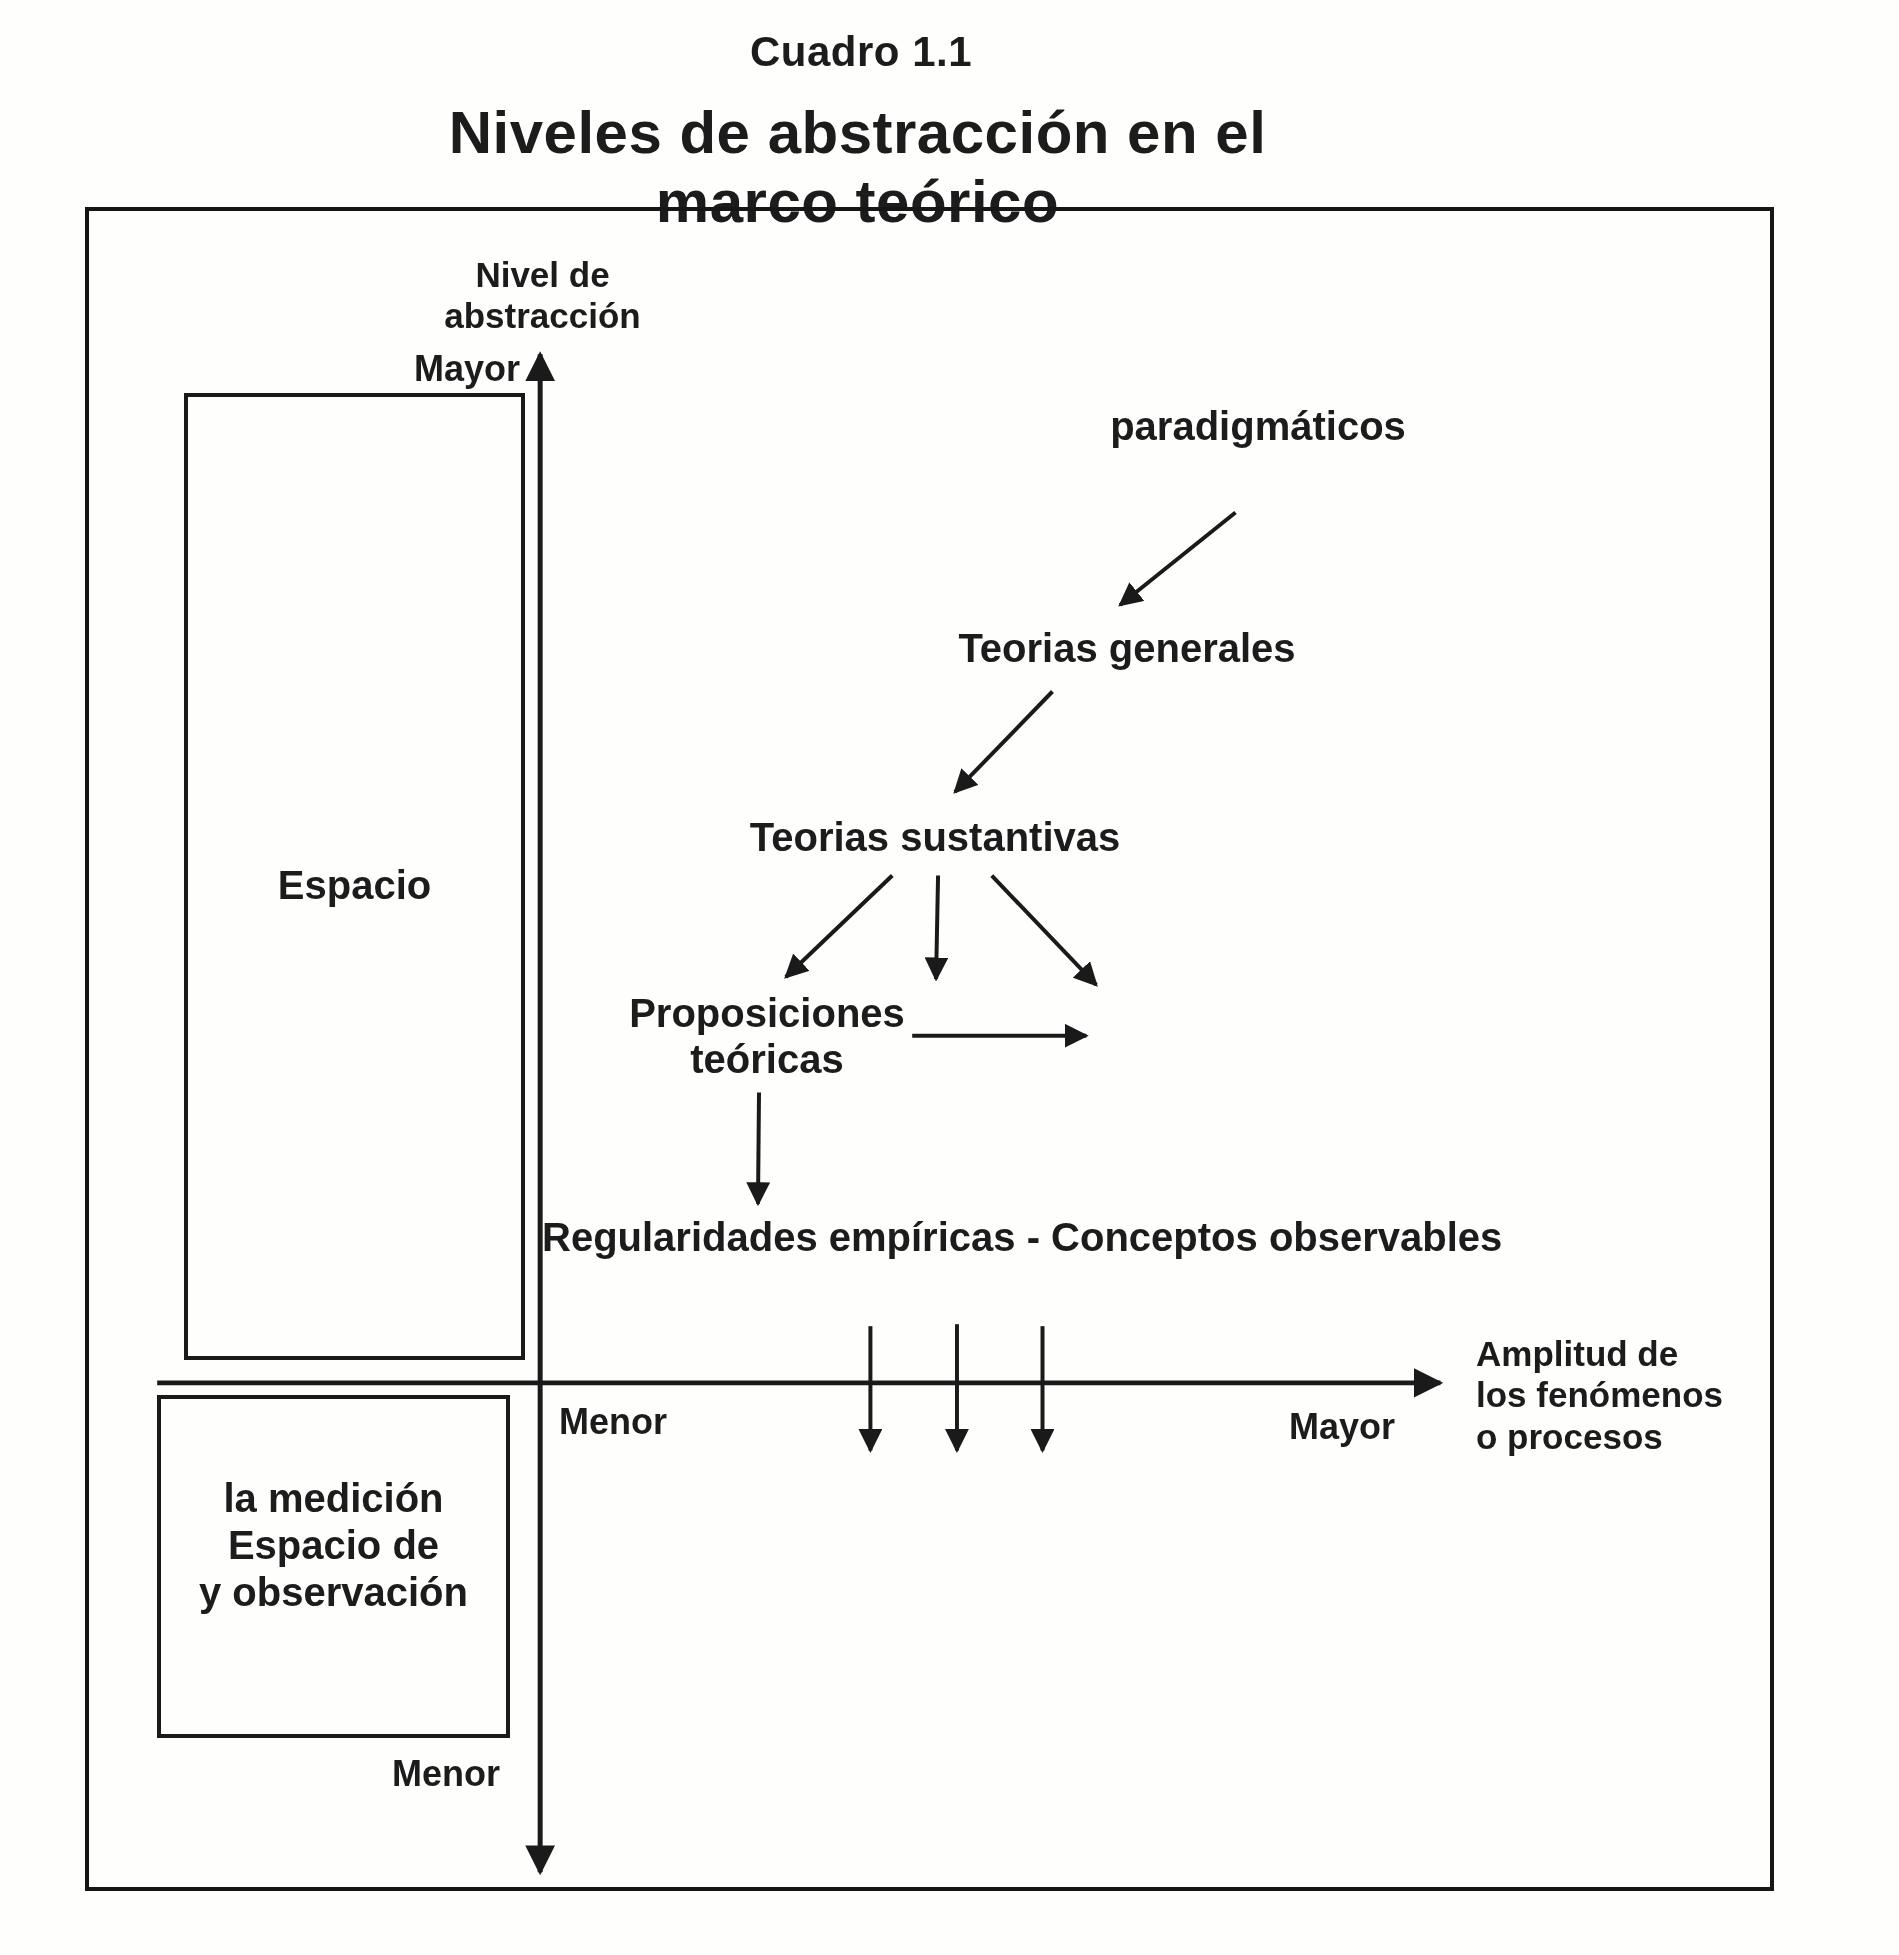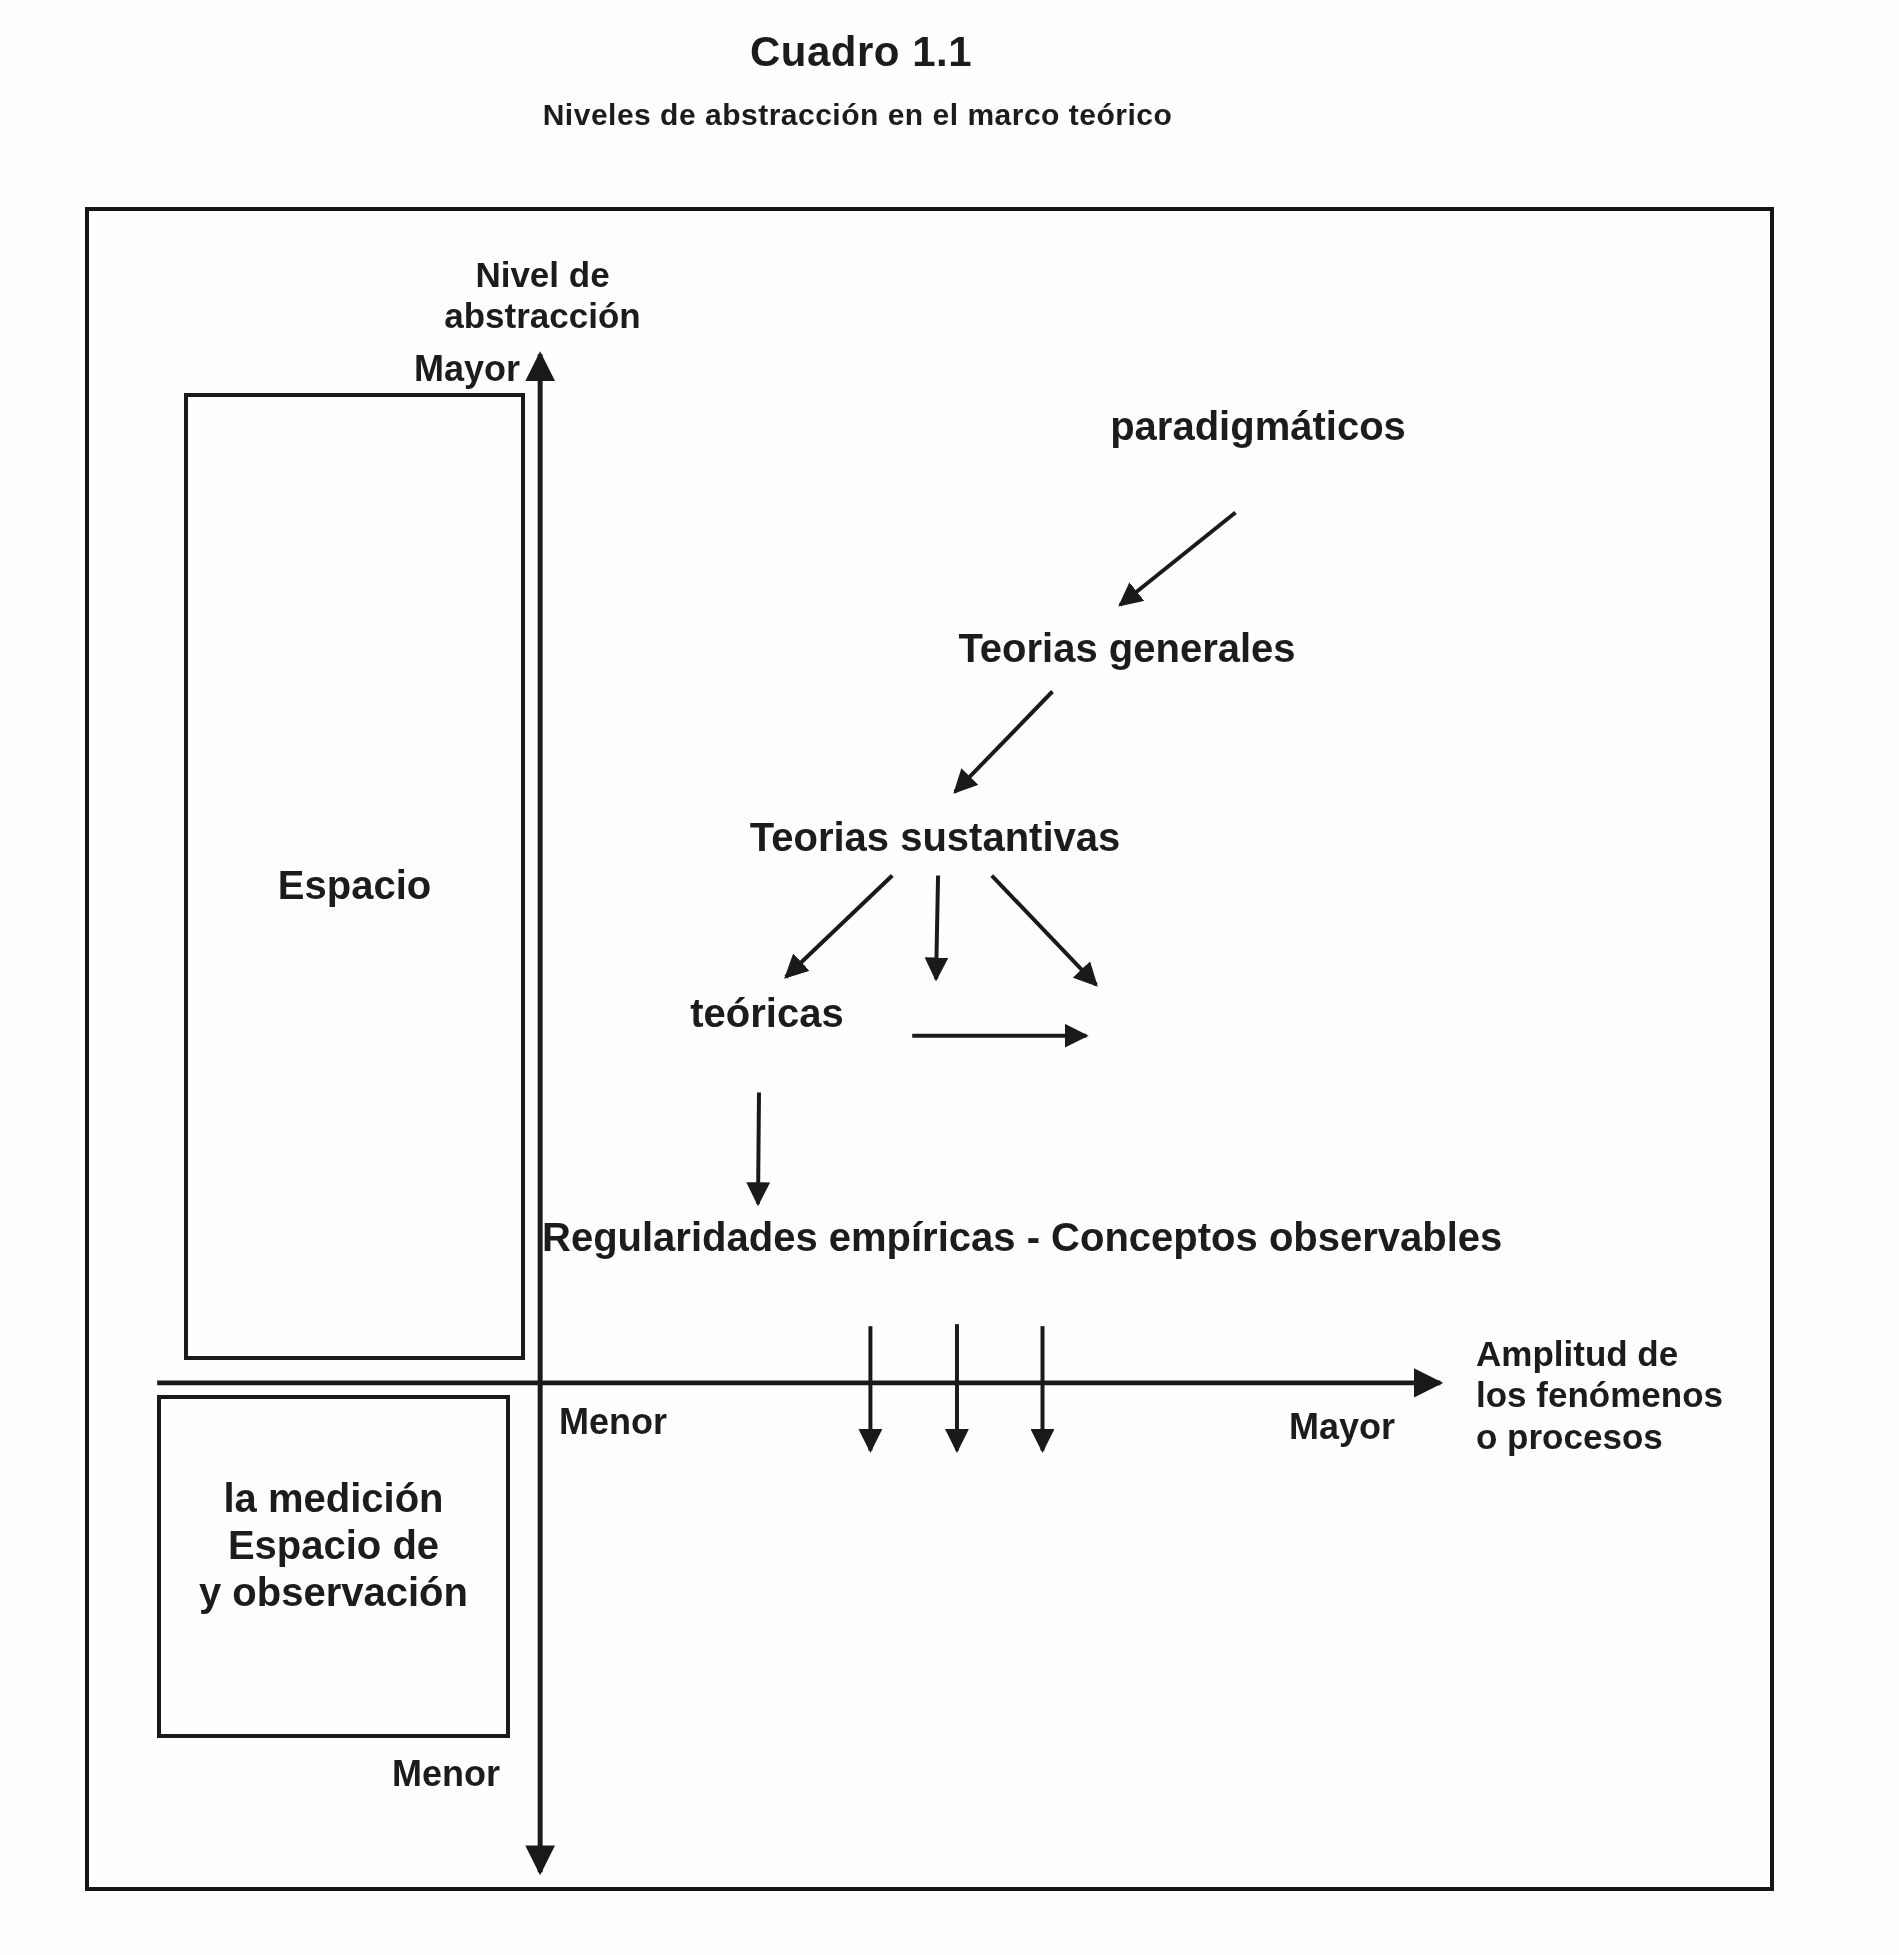--- a/index.html
+++ b/index.html
@@ -15,21 +15,21 @@
   }
   .abs { position: absolute; }
   .ctr { text-align: center; }
   .rt  { text-align: right; }
   .title {
     font-size: 42px;
     font-weight: 700;
     letter-spacing: 0.5px;
   }
   .subtitle {
-    font-size: 30px;
+    font-size: 60px;
     font-weight: 700;
     letter-spacing: 0.5px;
   }
   .frame {
     position: absolute;
     left: 85px; top: 207px;
     width: 1689px; height: 1684px;
     border: 4px solid #161616;
     box-sizing: border-box;
   }
@@ -104,20 +104,21 @@
 
   <div class="abs ctr node" style="left:1059px; top:403px; width:398px;">
     <div>paradigmáticos</div>
   </div>
 
   <div class="abs ctr node" style="left:928px; top:625px; width:398px;">Teorias generales</div>
 
   <div class="abs ctr node" style="left:736px; top:814px; width:398px;">Teorias sustantivas</div>
 
   <div class="abs ctr node" style="left:568px; top:990px; width:398px;">
+    <div>Proposiciones</div>
     <div>teóricas</div>
   </div>
 
   <div class="abs node" style="left:542px; top:1214px;">Regularidades empíricas - Conceptos observables</div>
 
   <svg class="overlay" width="1899" height="1955" viewBox="0 0 1909 1965">
     <defs>
       <marker id="ah" viewBox="0 0 10 10" refX="9" refY="5" markerWidth="6" markerHeight="6" orient="auto-start-reverse">
         <path d="M0,0 L10,5 L0,10 z" fill="#1a1a1a"></path>
       </marker>

